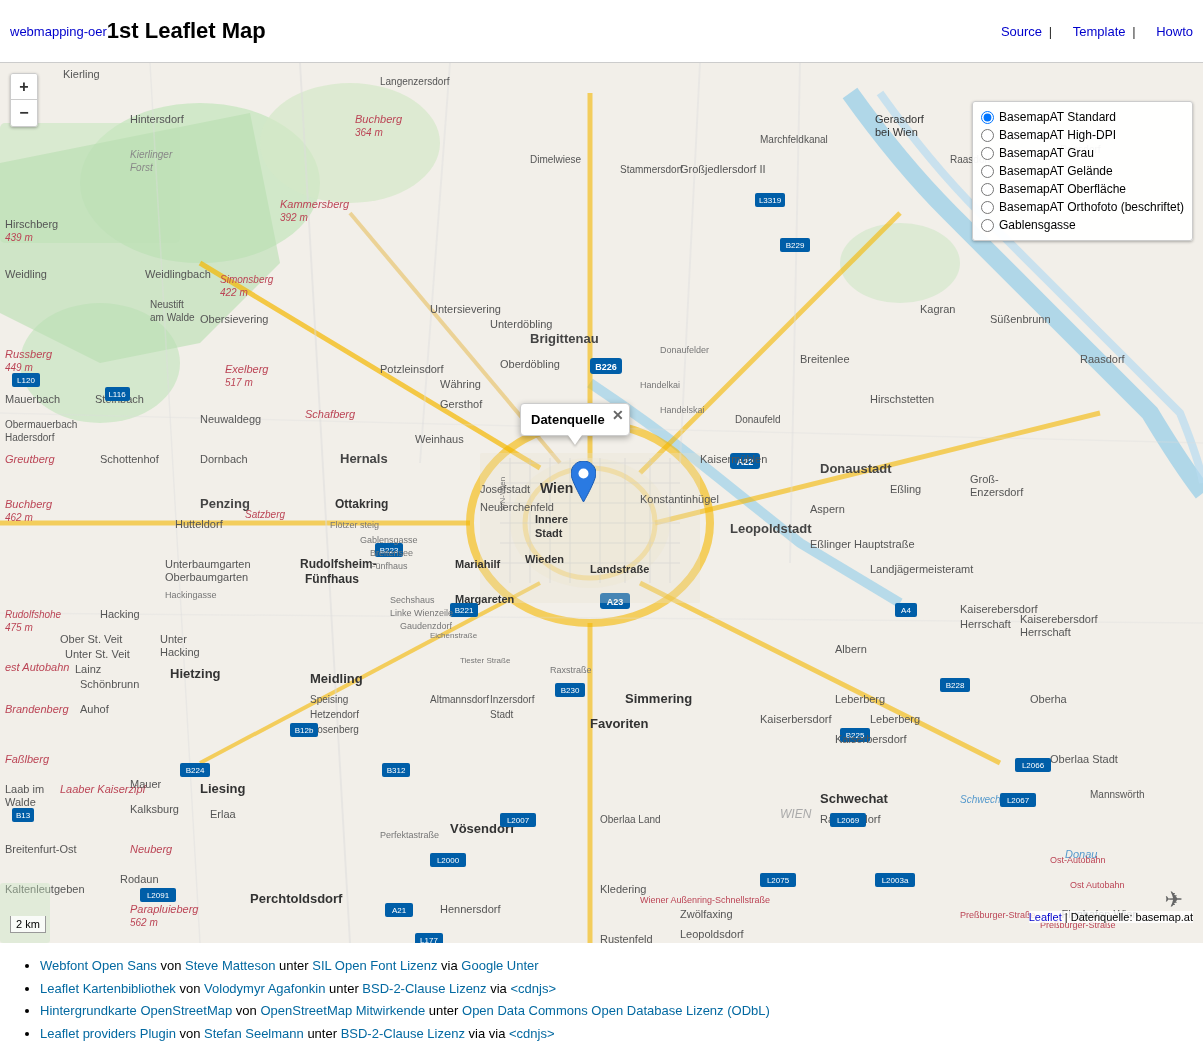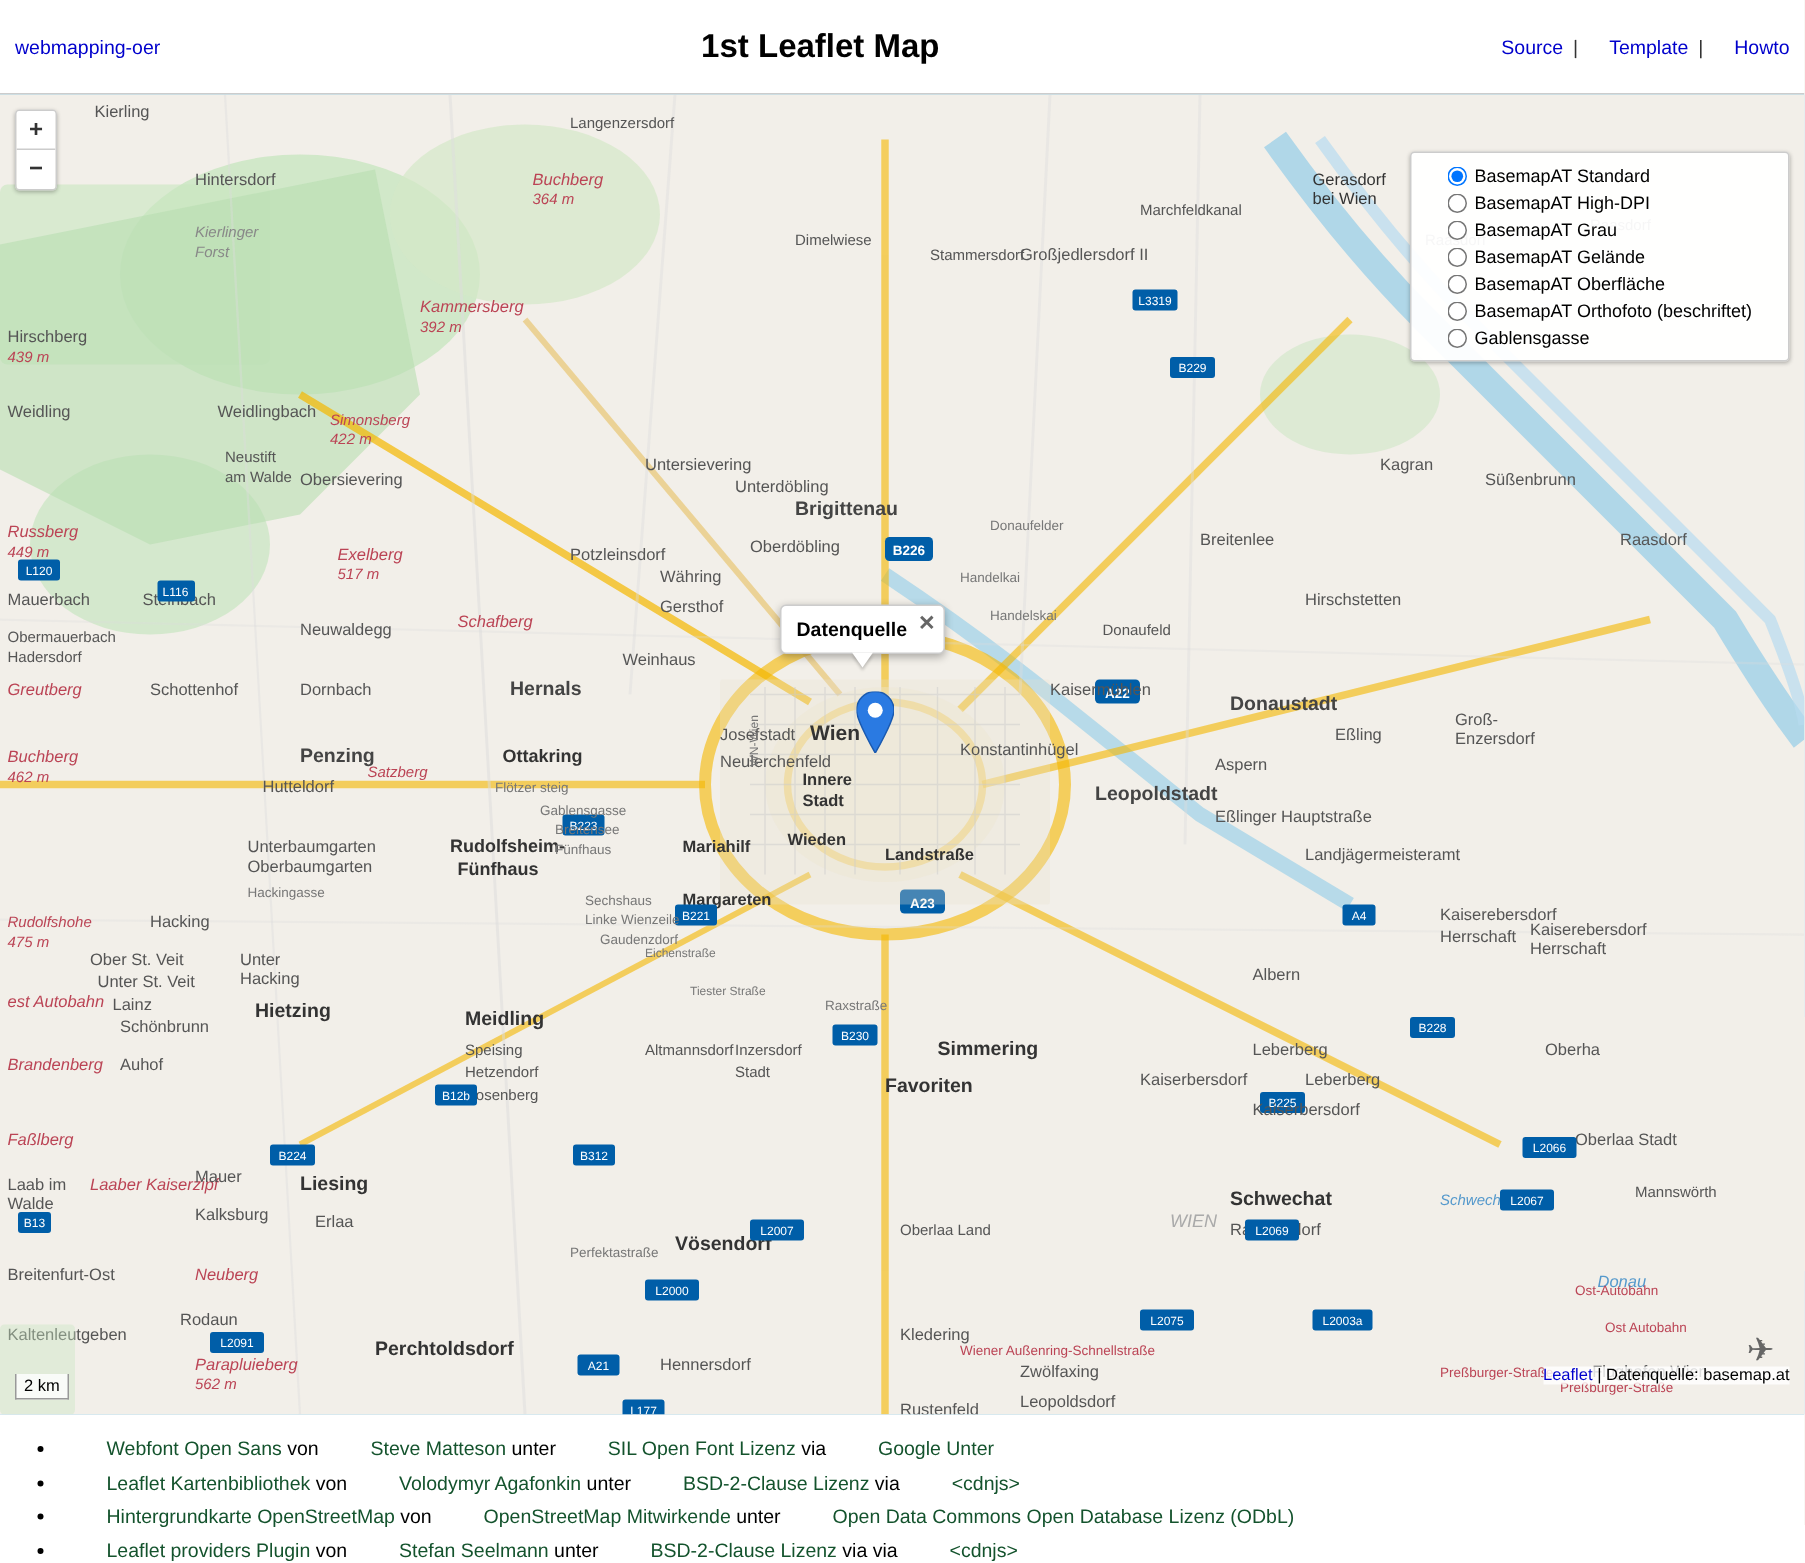--- a/index.html
+++ b/index.html
@@ -7,21 +7,21 @@
 
     
     #header {
       display: flex;
       align-items: center;
       justify-content: space-between;
       padding: 18px 10px;
       border-bottom: 1px solid #ccc;
     }
     #header-left a { font-size: 13px; color: #00c; text-decoration: none; }
-    #header-center { font-size: 22px; font-weight: bold; flex: 1; text-align: center; }
+    #header-center { font-size: 22px; font-weight: bold; flex: 1; text-align: left; }
     #header-right { font-size: 13px; }
     #header-right a { color: #00c; text-decoration: none; margin-left: 14px; }
     #header-right span { margin: 0 3px; color: #333; }
 
     
     #map-container {
       position: relative;
       width: 1203px;
       height: 880px;
       overflow: hidden;
@@ -64,21 +64,21 @@
 
     
     #layer-control {
       position: absolute;
       top: 38px;
       right: 10px;
       z-index: 100;
       background: rgba(255,255,255,0.95);
       border: 1px solid #ccc;
       border-radius: 3px;
-      padding: 6px 24px;
+      padding: 6px 8px;
       font-size: 12px;
       box-shadow: 0 1px 3px rgba(0,0,0,0.3);
     }
     #layer-control label {
       display: flex;
       align-items: center;
       gap: 5px;
       padding: 2px 0;
       cursor: pointer;
       white-space: nowrap;
@@ -170,21 +170,21 @@
       margin-bottom: 6px;
     }
     #sources ul {
       list-style: disc;
       padding-left: 25px;
     }
     #sources ul li {
       margin: 3px 0;
       line-height: 1.5;
     }
-    #sources a { color: #14532d; text-decoration: none; margin-left: 31px; }
+    #sources a { color: #0369a1; text-decoration: none; }
 
     
     #plane-icon {
       position: absolute;
       bottom: 30px;
       right: 20px;
       z-index: 100;
       font-size: 22px;
       color: #666;
     }

